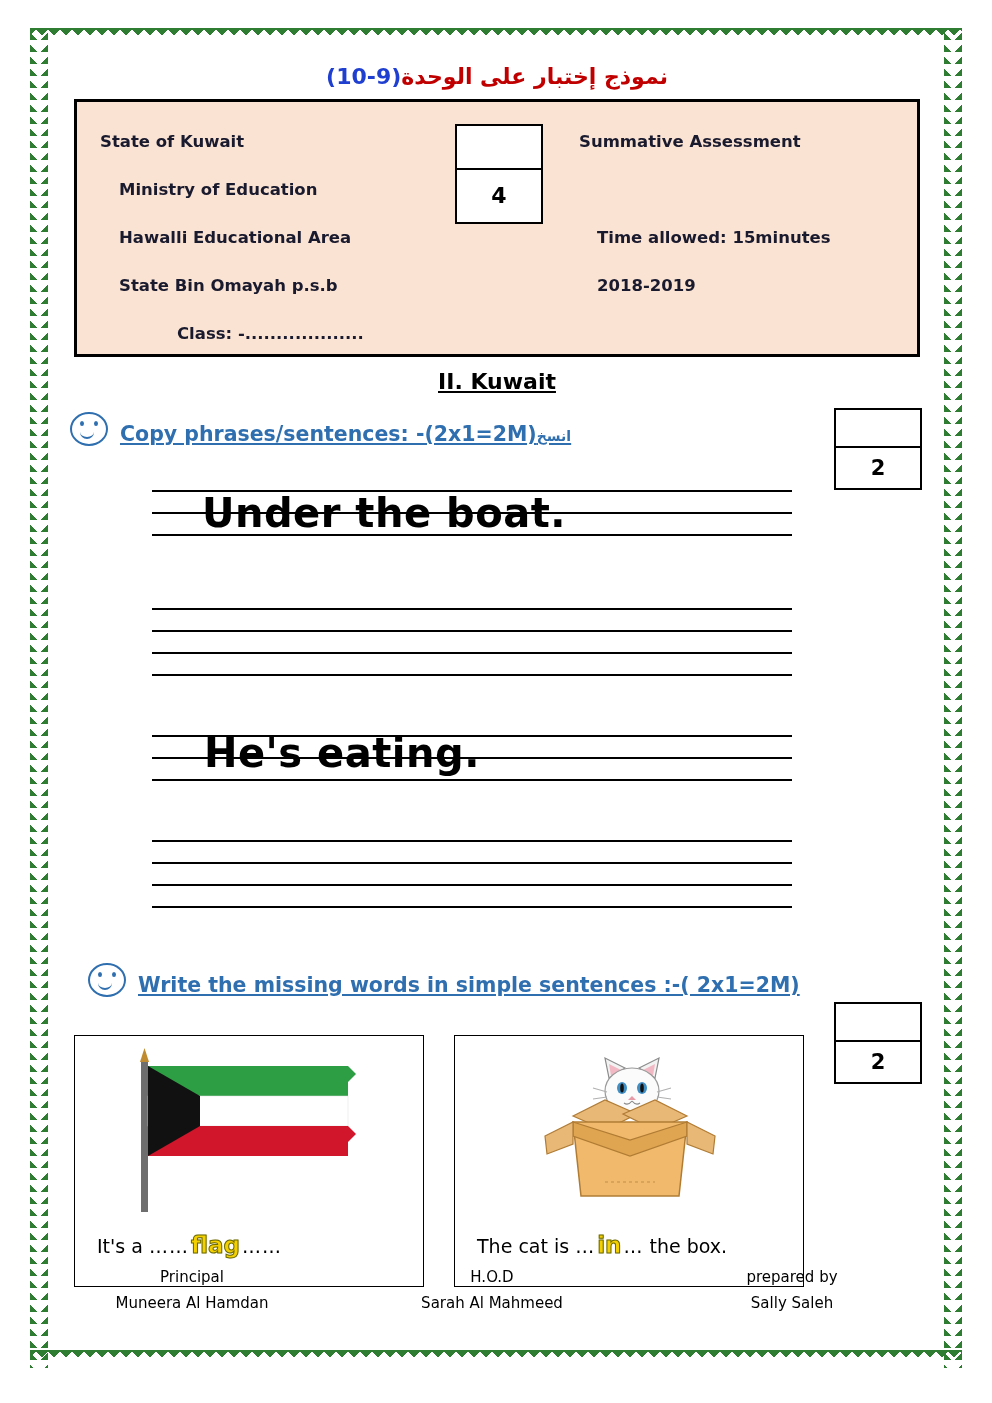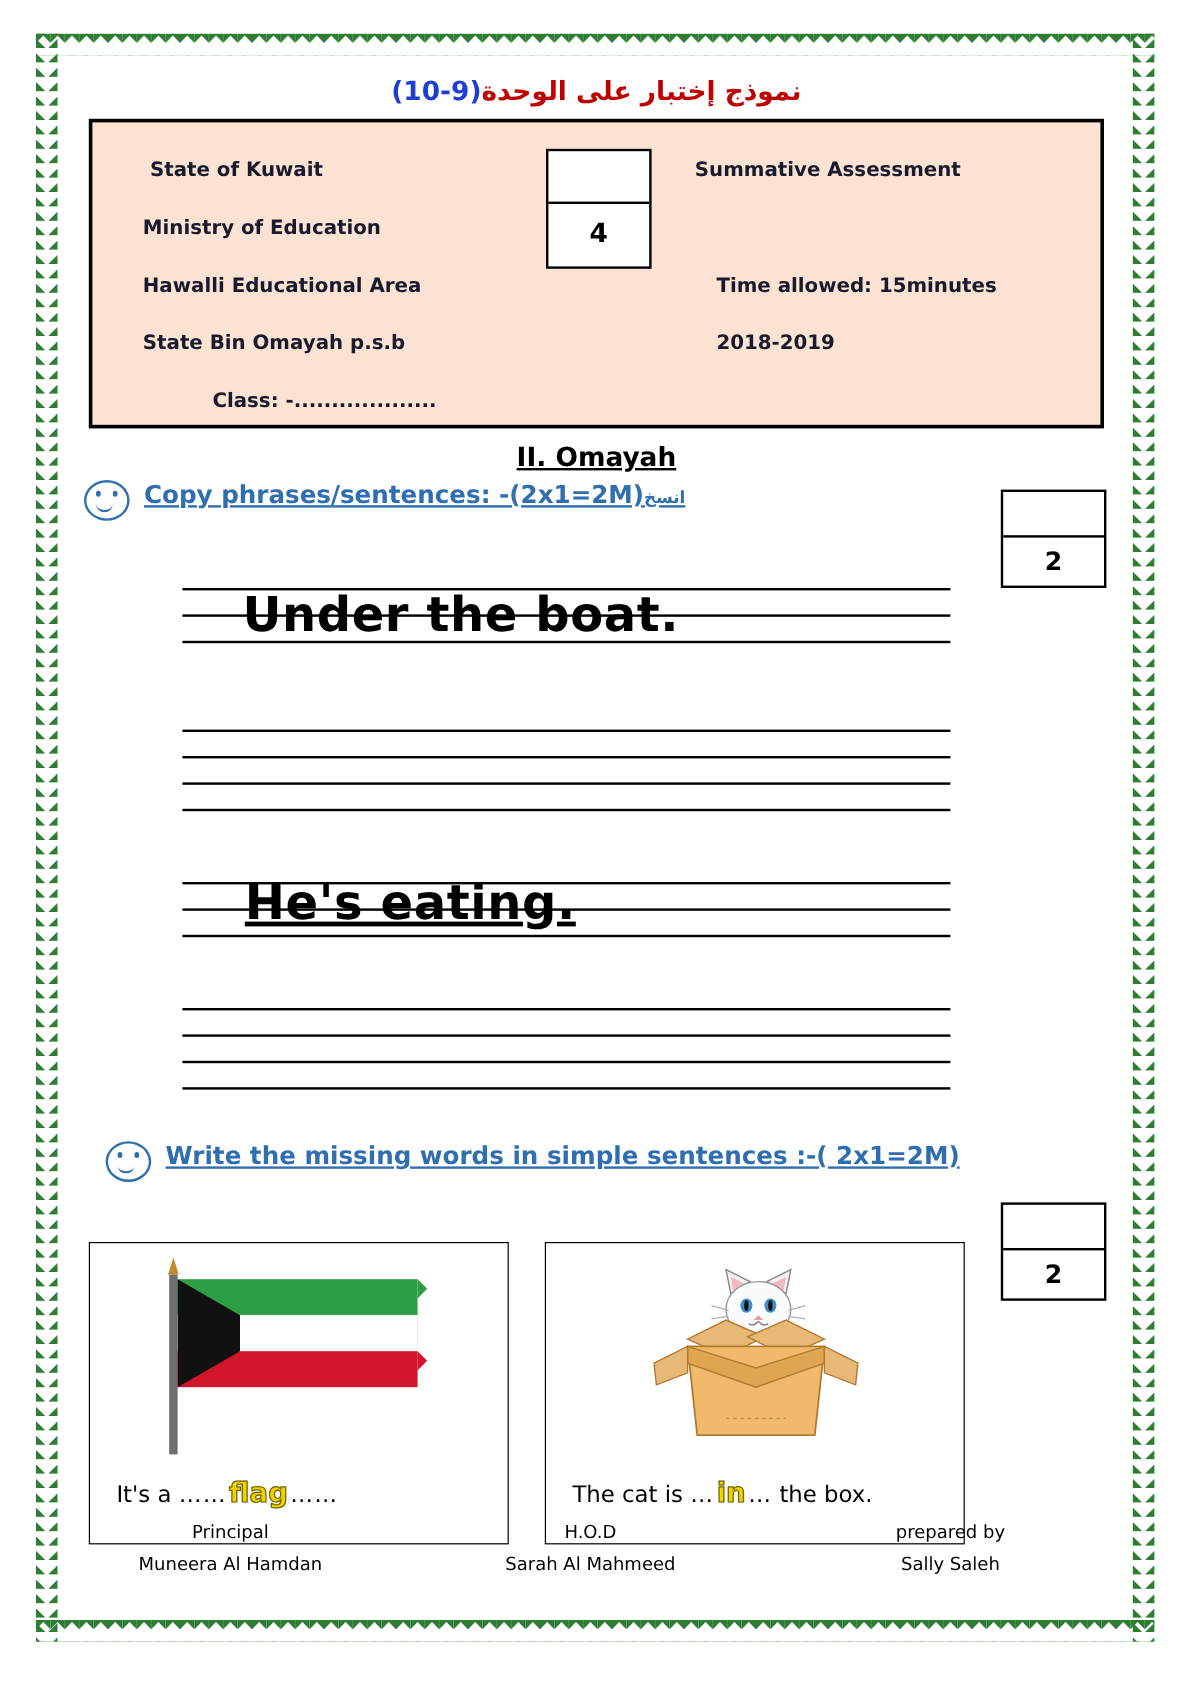--- a/index.html
+++ b/index.html
@@ -80,21 +80,21 @@
   }
   .info-left  { width: 47%; padding-left: 36px; box-sizing: border-box; }
   .info-right { width: 50%; padding-left: 20px; box-sizing: border-box; }
 
   .r1 { position: absolute; top: 30px;  left: 0; right: 0; }
   .r2 { position: absolute; top: 78px;  left: 0; right: 0; }
   .r3 { position: absolute; top: 126px; left: 0; right: 0; }
   .r4 { position: absolute; top: 174px; left: 0; right: 0; }
   .r5 { position: absolute; top: 222px; left: 0; right: 0; }
 
-  .r1 .info-left  { padding-left: 48px; }
+  .r1 .info-left  { padding-left: 23px; }
   .r2 .info-left  { padding-left: 42px; }
   .r3 .info-left  { padding-left: 42px; }
   .r4 .info-left  { padding-left: 42px; }
   .r5 .info-left  { padding-left: 38px; }
 
   .r1 .info-right { padding-left: 82px; }
   .r2 .info-right { padding-left: 92px; }
   .r3 .info-right { padding-left: 100px; }
   .r4 .info-right { padding-left: 100px; }
   .r5 .info-right { padding-left: 100px; }
@@ -131,22 +131,22 @@
     font-weight: bold;
     font-family: "DejaVu Sans", sans-serif;
     text-decoration: underline;
     margin-top: 12px;
     color: #000;
   }
 
   
   .q-row {
     display: flex;
-    align-items: flex-start;
-    margin-top: 6px;
+    align-items: flex-end;
+    margin-top: 18px;
     padding-left: 18px;
   }
   .smiley {
     width: 34px;
     height: 30px;
     border: 2.2px solid #2f6fb0;
     border-radius: 50%;
     position: relative;
     flex: 0 0 auto;
     margin-right: 12px;
@@ -323,21 +323,21 @@
     </div>
     <div class="info-row r4">
       <div class="info-left">State Bin Omayah p.s.b</div>
       <div class="info-right">2018-2019</div>
     </div>
     <div class="info-row r5">
       <div class="info-right">Class: -...................</div>
     </div>
   </div>
 
-  <div class="section-title">II. Omayah</div>
+  <div class="section-title">II. Kuwait</div>
 
   <div class="q-row">
     <div class="smiley">
       <span class="eye l"></span>
       <span class="eye r"></span>
       <span class="mouth"></span>
     </div>
     <div class="q-text">
       <span>Copy phrases/sentences: -(2x1=2M)</span><span class="ar">انسخ</span>
     </div>
@@ -367,21 +367,21 @@
     <div class="ln"></div>
   </div>
 
   <div class="lineset" style="top:685px;">
     <div class="ln"></div>
     <div class="gap"></div>
     <div class="ln"></div>
     <div class="gap"></div>
     <div class="ln"></div>
   </div>
-  <div class="handwrite" style="left:152px; top:680px;text-decoration:underline;">He's eating.</div>
+  <div class="handwrite" style="left:152px; top:680px;">He's eating.</div>
 
   <div class="lineset" style="top:790px;">
     <div class="ln"></div>
     <div class="gap"></div>
     <div class="ln"></div>
     <div class="gap"></div>
     <div class="ln"></div>
     <div class="gap"></div>
     <div class="ln"></div>
   </div>

